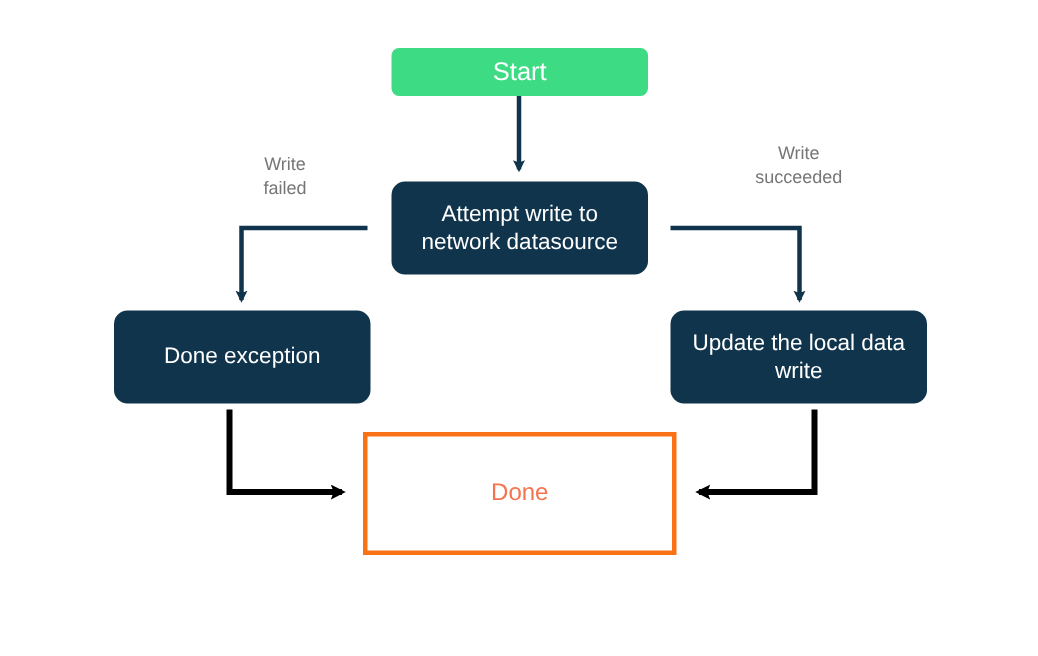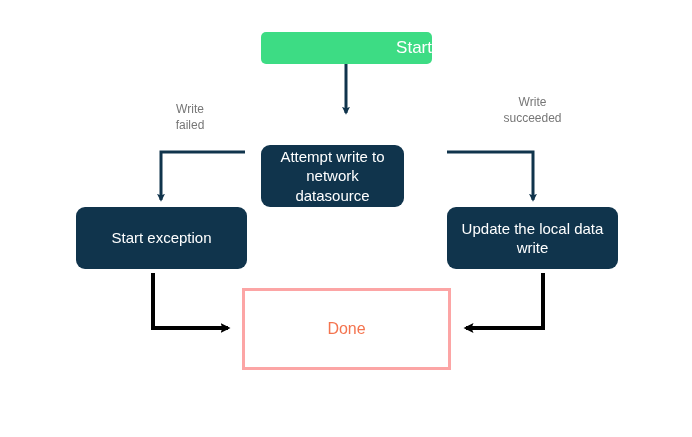--- a/index.html
+++ b/index.html
@@ -34,21 +34,21 @@
   }
   .node-process {
     background: #10344c;
     color: #ffffff;
     border-radius: 9px;
     font-size: 15px;
     padding: 0 14px;
   }
   .node-terminal {
     background: #ffffff;
-    border: 3px solid #fca5a5;
+    border: 3px solid #f97316;
     color: #f4744f;
     font-size: 16px;
     border-radius: 0;
   }
   .edge-label {
     position: absolute;
     color: #767676;
     font-size: 12px;
     line-height: 1.32;
     text-align: center;
@@ -82,30 +82,30 @@
 
     <path d="M245,152 L161,152 L161,200" stroke="#10344c" stroke-width="3" fill="none" marker-end="url(#arrow-navy)"></path>
 
     <path d="M447,152 L533,152 L533,200" stroke="#10344c" stroke-width="3" fill="none" marker-end="url(#arrow-navy)"></path>
 
     <path d="M153,273 L153,328 L228,328" stroke="#000000" stroke-width="4" fill="none" marker-end="url(#arrow-black)"></path>
 
     <path d="M543,273 L543,328 L466,328" stroke="#000000" stroke-width="4" fill="none" marker-end="url(#arrow-black)"></path>
   </svg>
 
-  <div class="node node-start" style="left:261px; top:32px; width:171px; height:32px;justify-content:flex-end;">
+  <div class="node node-start" style="left:261px; top:32px; width:171px; height:32px;">
     <span>Start</span>
   </div>
 
-  <div class="node node-process" style="left:261px; top:121px; width:143px; height:62px;margin-top:24px;">
+  <div class="node node-process" style="left:261px; top:121px; width:171px; height:62px;">
     <span>Attempt write to network datasource</span>
   </div>
 
   <div class="node node-process" style="left:76px; top:207px; width:171px; height:62px;">
-    <span>Start exception</span>
+    <span>Done exception</span>
   </div>
 
   <div class="node node-process" style="left:447px; top:207px; width:171px; height:62px;">
     <span>Update the local data write</span>
   </div>
 
   <div class="node node-terminal" style="left:242px; top:288px; width:209px; height:82px;">
     <span>Done</span>
   </div>
 

